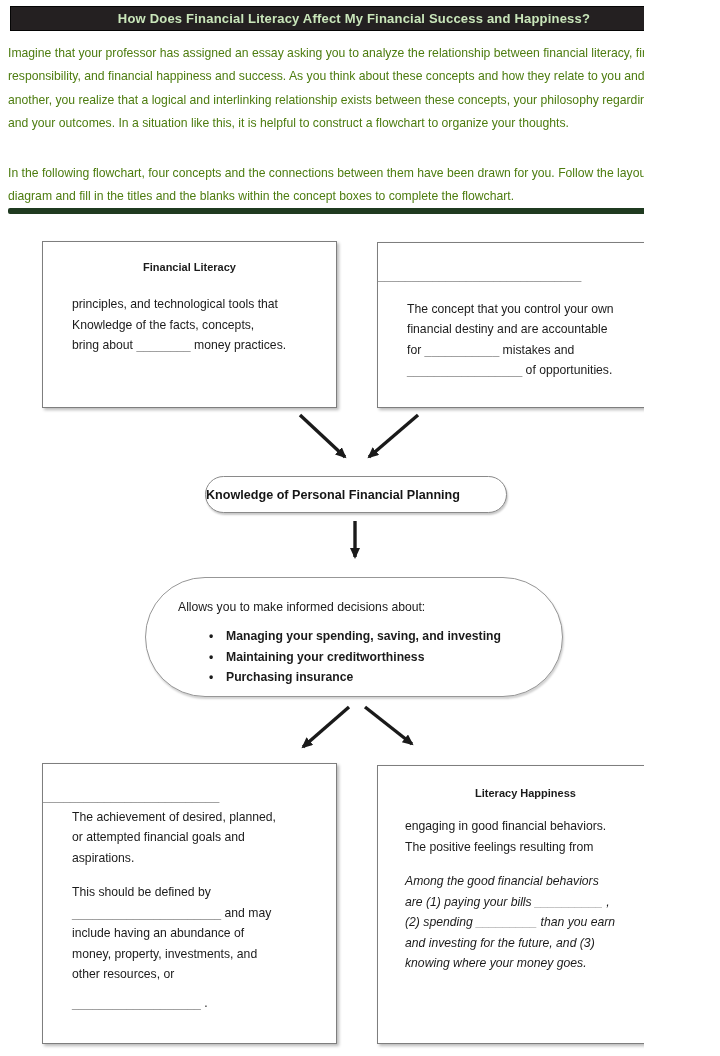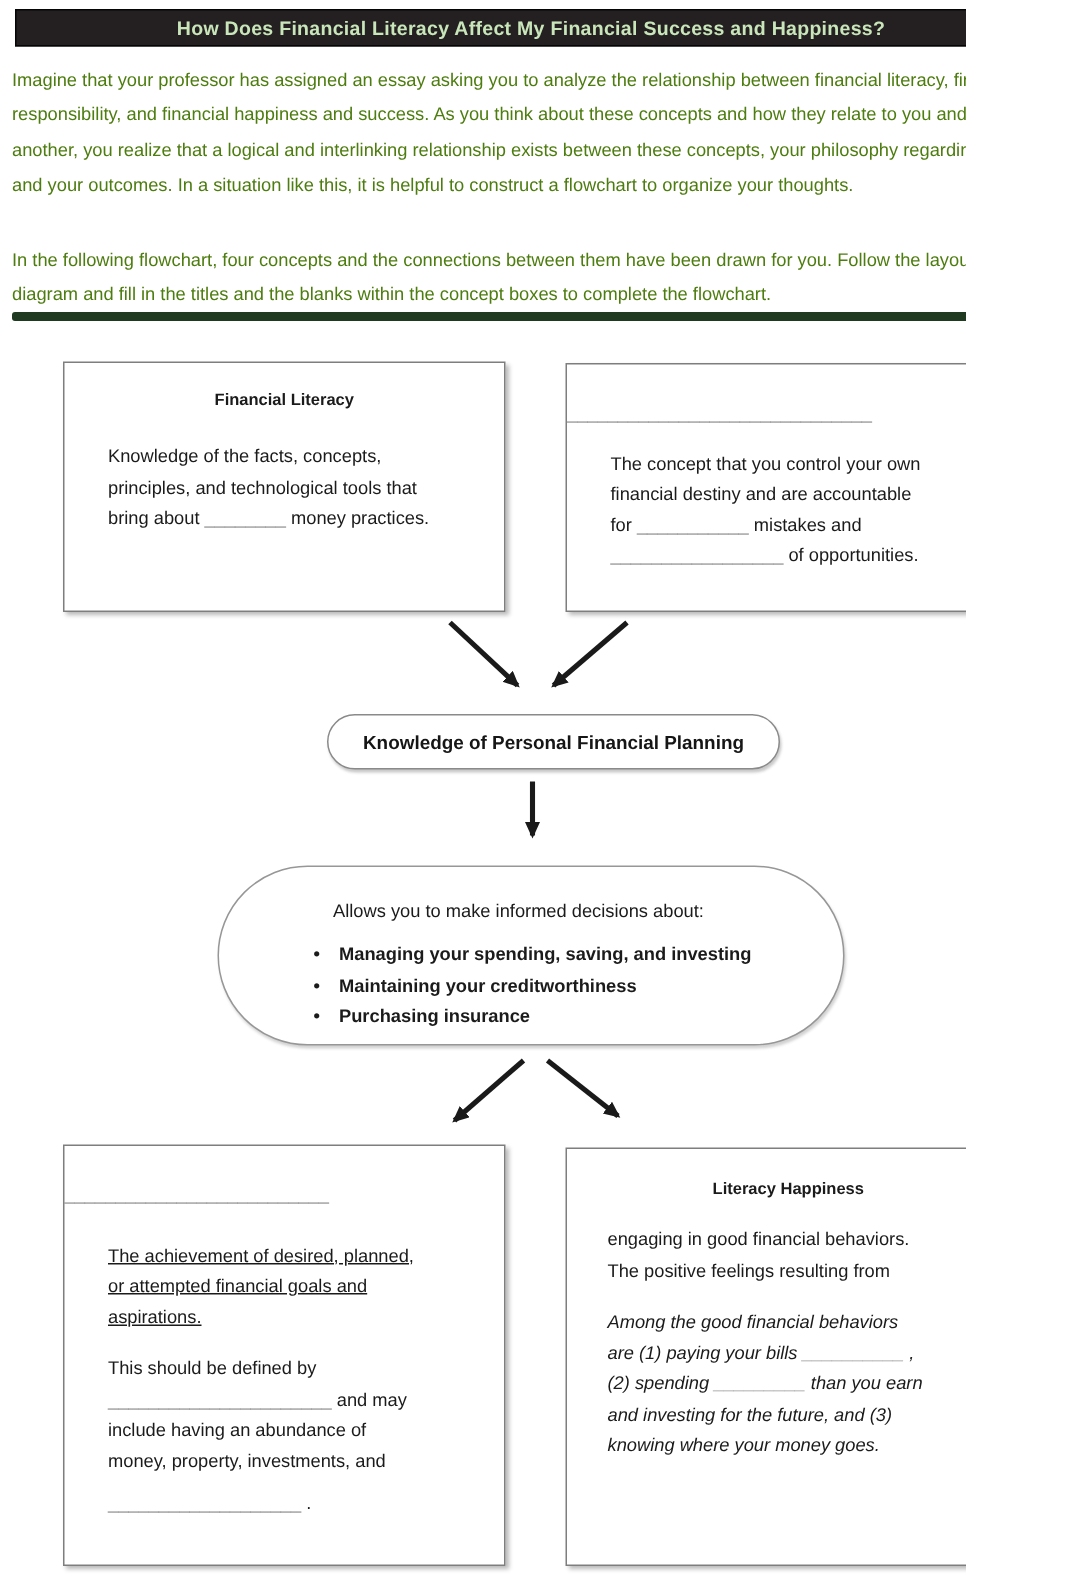--- a/index.html
+++ b/index.html
@@ -40,46 +40,46 @@
   #literacy-box { left:42px; top:241px; width:295px; height:167px; }
   #literacy-box .box-title { margin-top:17px; }
   #literacy-box .body-block { margin-top:18px; }
 
   #responsibility-box { left:377px; top:242px; width:296px; height:166px; }
   #responsibility-box .title-blank { margin-top:22px; }
   #responsibility-box .body-block { margin-top:13px; }
 
   #success-box { left:42px; top:763px; width:295px; height:281px; }
   #success-box .title-blank { margin-top:22px; }
-  #success-box .p1 { margin-top:20px;text-decoration:underline; }
+  #success-box .p1 { margin-top:0; }
   #success-box .p2 { margin-top:14px; }
   #success-box .p3 { margin-top:8px; }
 
   #happiness-box { left:377px; top:765px; width:297px; height:279px; }
   #happiness-box .box-title { margin-top:19px; }
   #happiness-box .body-block { padding-left:27px; }
   #happiness-box .p1 { margin-top:14px; }
   #happiness-box .p2 { margin-top:14px;font-style:italic; }
 
   
   .pill {
-    position:absolute; left:218px; top:476px; width:302px; height:37px; box-sizing:border-box;
+    position:absolute; left:205px; top:476px; width:302px; height:37px; box-sizing:border-box;
     background:#fff; border:1.5px solid #8a8a8a; border-radius:19px;
     box-shadow:1px 2px 2px rgba(0,0,0,0.22);
-    display:flex; align-items:center; justify-content:center;
+    display:flex; align-items:center; 
     font-weight:bold; font-size:12.6px; color:#161616; white-space:nowrap;
   }
 
   
   .stadium {
     position:absolute; left:145px; top:577px; width:418px; height:120px; box-sizing:border-box;
     background:#fff; border:1px solid #979797; border-radius:60px;
     box-shadow:1px 2px 2px rgba(0,0,0,0.18); font-size:12.2px; color:#1b1b1b;
   }
-  .stadium .heading { margin:19px 0 0 76px; line-height:20px; white-space:nowrap; }
+  .stadium .heading { margin:19px 0 0 32px; line-height:20px; white-space:nowrap; }
   .stadium ul { list-style:none; margin:9px 0 0 63px; padding:0; }
   .stadium li { position:relative; padding-left:17px; line-height:20.5px; white-space:nowrap;font-weight:bold; }
   .stadium li::before { content:"\2022"; position:absolute; left:0; top:0; }
 
   
   .arrows { position:absolute; left:0; top:0; pointer-events:none; }
   .arrow-line { stroke:var(--arrow,#1a1a1a); stroke-width:3.4; fill:none; }
   .arrow-head { fill:var(--arrow,#1a1a1a); }
 </style>
 </head>
@@ -92,22 +92,22 @@
   </div>
 
   <div class="intro" id="p1">Imagine that your professor has assigned an essay asking you to analyze the relationship between financial literacy, financial responsibility, and financial happiness and success. As you think about these concepts and how they relate to you and one another, you realize that a logical and interlinking relationship exists between these concepts, your philosophy regarding money, and your outcomes. In a situation like this, it is helpful to construct a flowchart to organize your thoughts.</div>
   <div class="intro" id="p2">In the following flowchart, four concepts and the connections between them have been drawn for you. Follow the layout of the diagram and fill in the titles and the blanks within the concept boxes to complete the flowchart.</div>
 
   <div class="divider"></div>
 
   <div class="cbox" id="literacy-box">
     <div class="box-title">Financial Literacy</div>
     <div class="body-block">
+        <div class="line">principles, and technological tools that</div>
         <div class="line">Knowledge of the facts, concepts,</div>
-        <div class="line">principles, and technological tools that</div>
         <div class="line">bring about <span class="blank-run">________</span> money practices.</div>
       </div>
   </div>
 
   <div class="cbox" id="responsibility-box">
     <div class="title-blank"><span class="blank-run">______________________________</span></div>
     <div class="body-block">
         <div class="line">The concept that you control your own</div>
         <div class="line">financial destiny and are accountable</div>
         <div class="line">for <span class="blank-run">___________</span> mistakes and</div>
@@ -133,20 +133,21 @@
     <div class="body-block p1">
         <div class="line">The achievement of desired, planned,</div>
         <div class="line">or attempted financial goals and</div>
         <div class="line">aspirations.</div>
       </div>
     <div class="body-block p2">
         <div class="line">This should be defined by</div>
         <div class="line"><span class="blank-run">______________________</span> and may</div>
         <div class="line">include having an abundance of</div>
         <div class="line">money, property, investments, and</div>
+        <div class="line">other resources, or</div>
       </div>
     <div class="body-block p3">
         <div class="line"><span class="blank-run">___________________</span> .</div>
       </div>
   </div>
 
   <div class="cbox" id="happiness-box">
     <div class="box-title">Literacy Happiness</div>
     <div class="body-block p1">
         <div class="line">engaging in good financial behaviors.</div>

